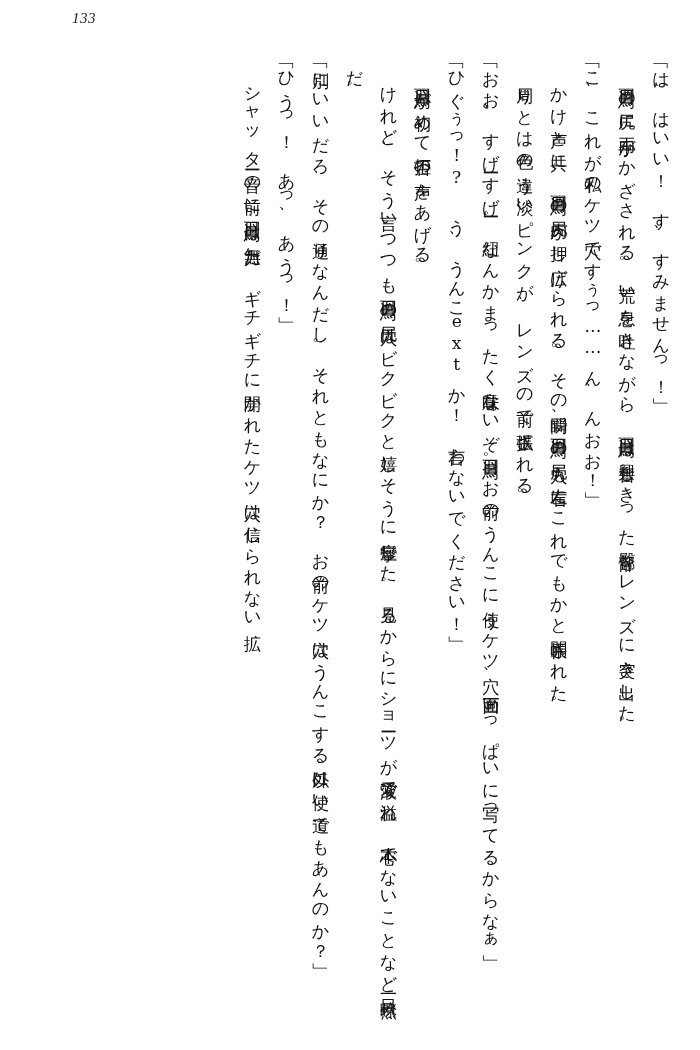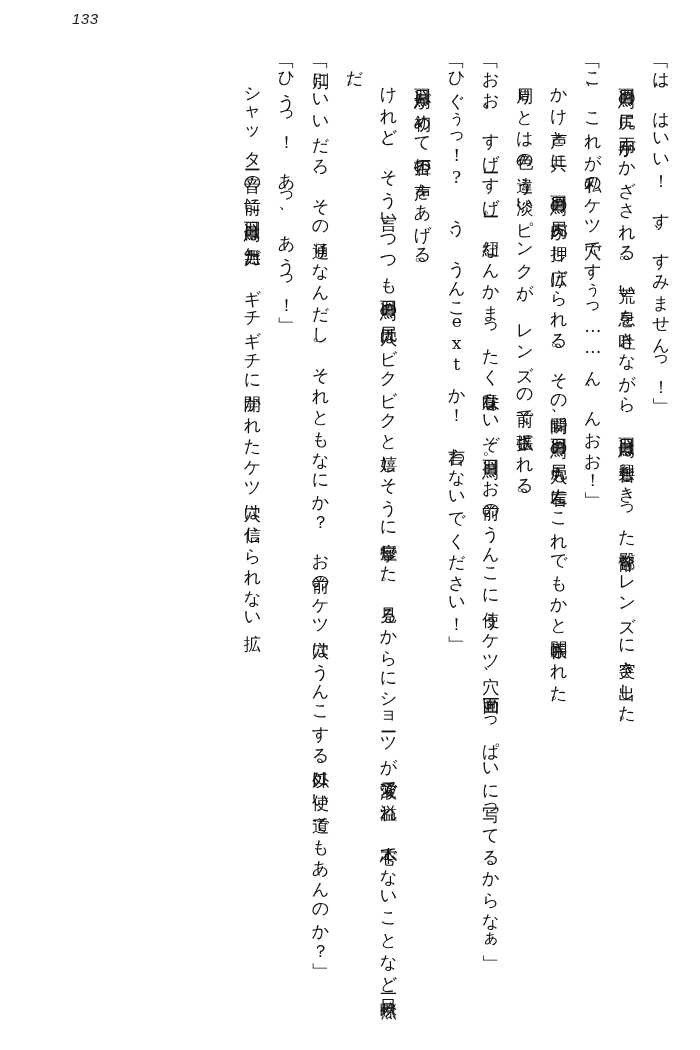--- a/index.html
+++ b/index.html
@@ -18,21 +18,21 @@
     position: relative;
     width: 700px;
     height: 1050px;
     background: #ffffff;
     box-sizing: border-box;
   }
   .page-number {
     position: absolute;
     top: 10px;
     left: 72px;
-    font-family: Liberation Sans, sans-serif;
+    font-family: Liberation Serif, serif;
     font-style: italic;
     font-size: 15px;
     letter-spacing: 0.5px;
     color: #1a1a1a;
   }
   .body-text {
     position: absolute;
     top: 58px;
     left: 34px;
     right: 22px;

